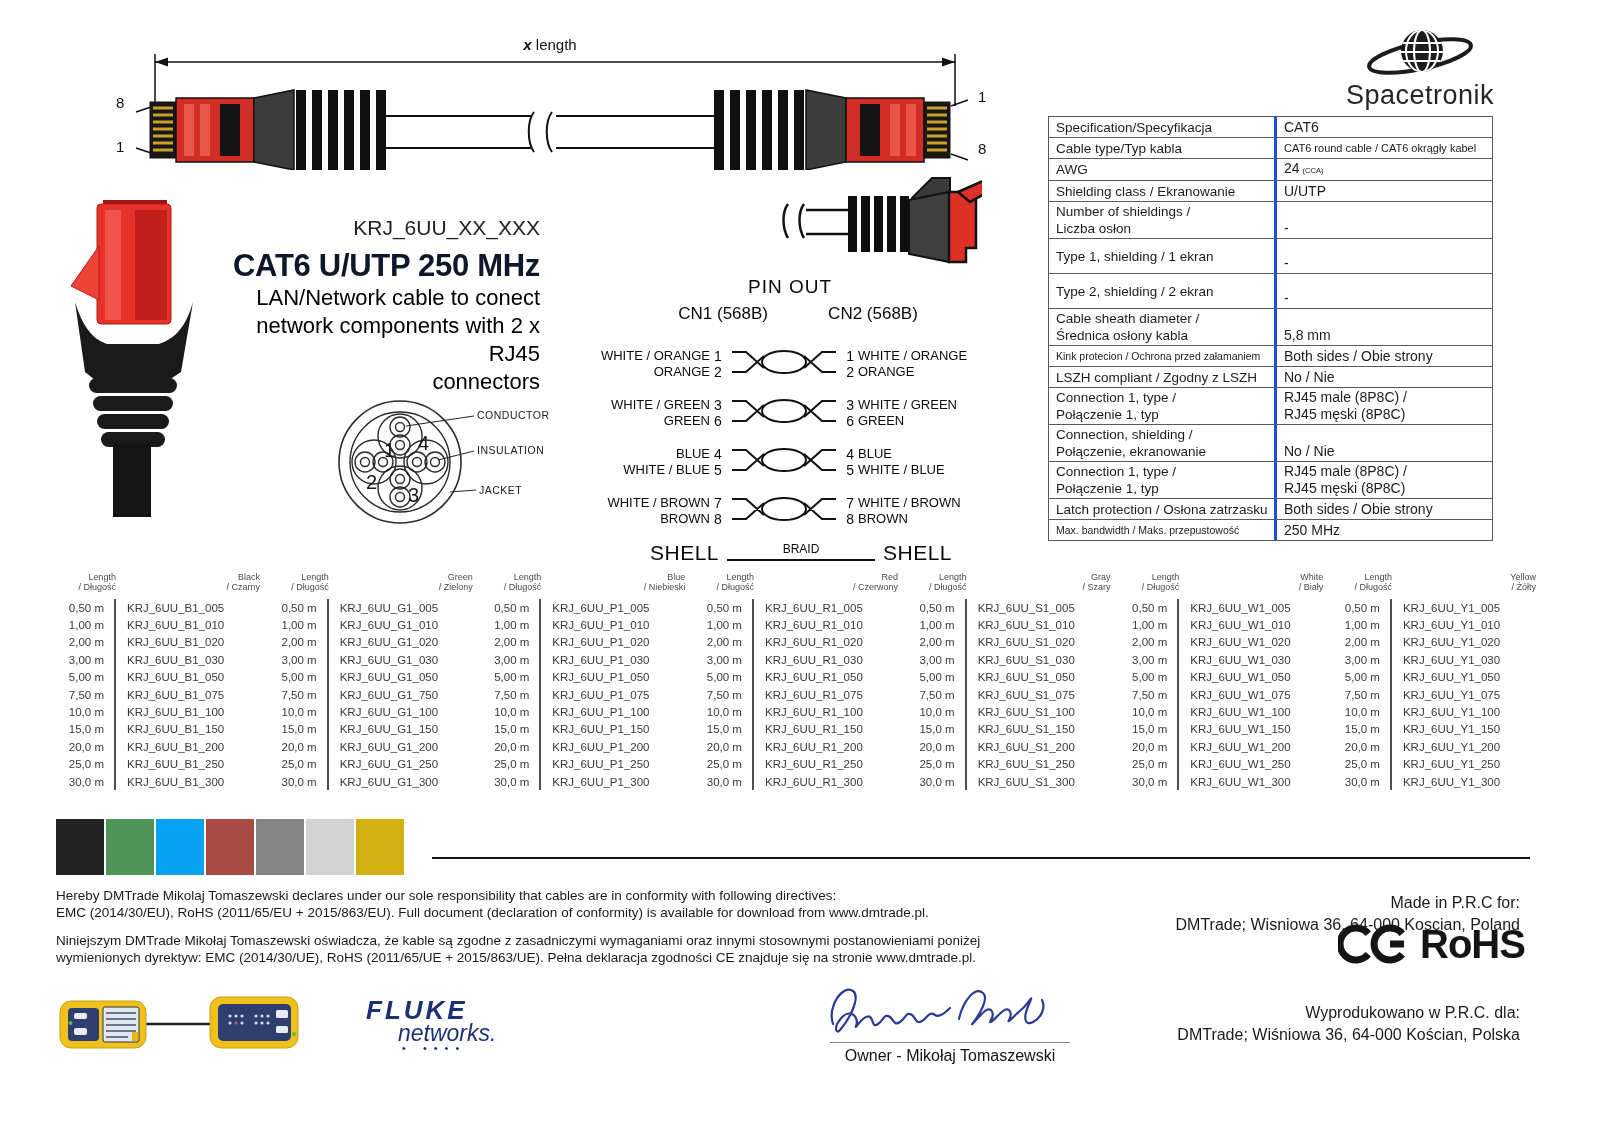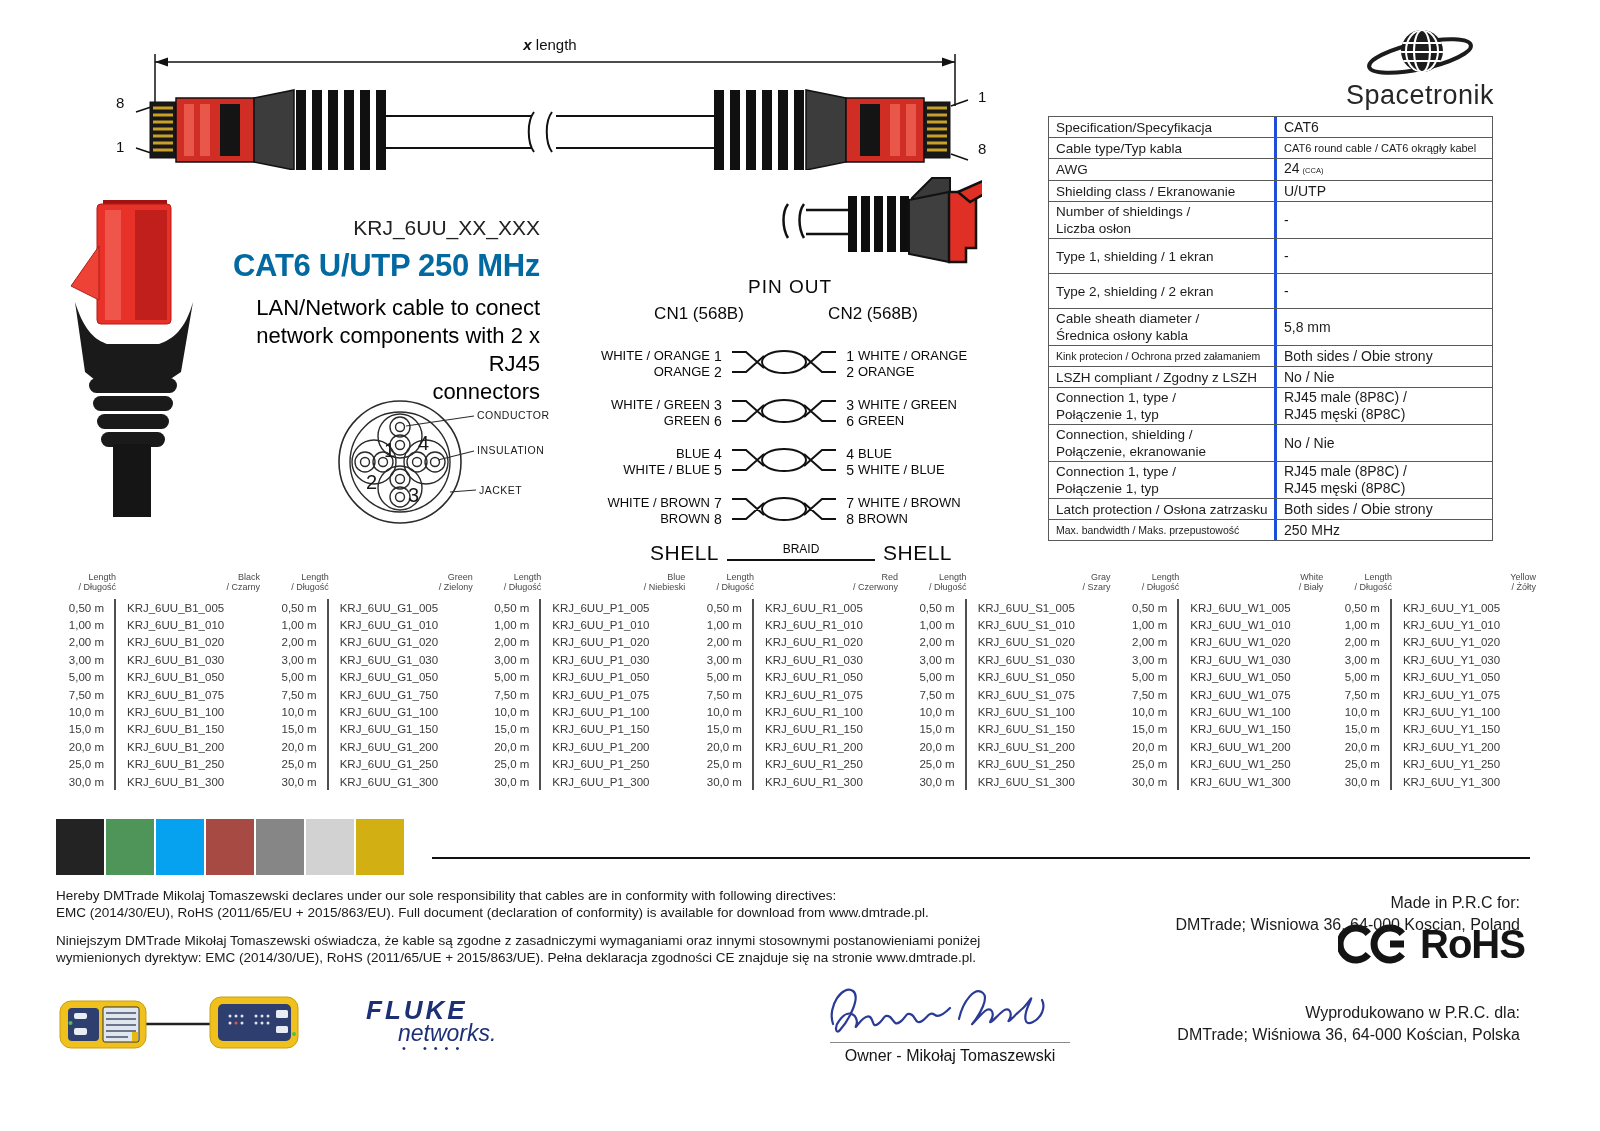--- a/index.html
+++ b/index.html
@@ -12,30 +12,30 @@
   .dim-label b{font-style:italic;}
   .pinlbl{position:absolute;font-size:15px;color:#111;}
 
   
   .brand{left:1342px;top:24px;width:156px;display:flex;flex-direction:column;align-items:center;}
   .brand-name{font-size:27px;letter-spacing:.5px;color:#262626;margin-top:-2px;}
 
   
   .title-block{left:200px;top:216px;width:340px;text-align:right;}
   .model{font-size:21px;color:#222;margin-bottom:8px;}
-  .big-title{font-size:31px;font-weight:bold;color:#0369a1;margin-bottom:10px;letter-spacing:-.3px;}
+  .big-title{font-size:31px;font-weight:bold;color:#0f172a;letter-spacing:-.3px;}
   .subtitle{font-size:22px;line-height:28px;color:#000000;}
   .subtitle span{display:block;}
 
   
   .pinout{left:570px;top:276px;width:440px;}
   .pinout-title{text-align:center;font-size:19px;letter-spacing:1px;color:#0a0a0a;margin-bottom:6px;}
   .cn-row{position:relative;height:26px;margin-bottom:14px;}
   .cn{position:absolute;width:180px;text-align:center;font-size:17px;color:#0a0a0a;}
-  .cn1{left:39px;} .cn2{left:213px;}
+  .cn1{left:18px;text-align:right;} .cn2{left:213px;}
   .pair-row{display:flex;align-items:center;margin-bottom:9px;}
   .pair-left{width:140px;text-align:right;font-size:13px;line-height:16px;color:#0a0a0a;}
   .pair-right{width:140px;text-align:left;font-size:13px;line-height:16px;color:#0a0a0a;}
   .pair-pins{width:16px;font-size:14px;line-height:16px;color:#0a0a0a;}
   .pair-pins.l{text-align:left;margin-left:4px;}
   .pair-pins.r{text-align:right;margin-right:4px;}
   .pair-svg{margin:0 2px;}
   .shell-row{display:flex;align-items:center;margin-top:8px;padding-left:80px;padding-right:58px;}
   .shell{font-size:21px;letter-spacing:.5px;color:#0a0a0a;}
   .braidwrap{flex:1;position:relative;height:26px;margin:0 8px;}
@@ -44,21 +44,21 @@
 
   
   .spec{left:1048px;top:116px;width:443px;border:1px solid #5a5a5a;}
   .spec-row{display:flex;border-bottom:1px solid #5a5a5a;min-height:20px;}
   .spec-row:last-child{border-bottom:none;}
   .spec-row.tall{min-height:34px;}
   .spec-label{width:228px;box-sizing:border-box;padding:1px 4px 1px 7px;font-size:13.5px;line-height:17px;
               border-right:3px solid #1d4ed8;display:flex;flex-direction:column;justify-content:center;}
   .spec-label div{white-space:nowrap;}
   .spec-label.small{font-size:10.5px;}
-  .spec-value{flex:1;padding:1px 4px 1px 7px;font-size:14px;line-height:17px;display:flex;flex-direction:column;justify-content:center;}
+  .spec-value{flex:1;padding:1px 4px 1px 7px;font-size:14px;line-height:17px;display:flex;flex-direction:column;justify-content:flex-end;}
   .spec-value.small{font-size:11px;}
   .spec-note{font-size:7.5px;margin-left:3px;}
 
   
   .parts{left:58px;top:572px;width:1478px;display:flex;justify-content:space-between;}
   .part-group{width:202px;}
   .part-head{display:flex;justify-content:space-between;font-size:9px;line-height:10px;color:#4a4a4a;margin-bottom:7px;}
   .len-head{width:58px;text-align:right;}
   .color-head{text-align:right;}
   .part-row{display:flex;height:17.4px;font-size:11.5px;color:#3a3a3a;}

